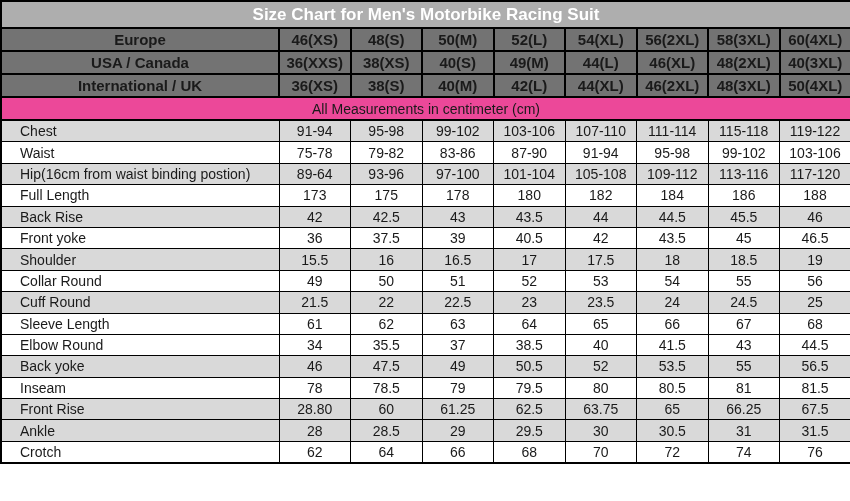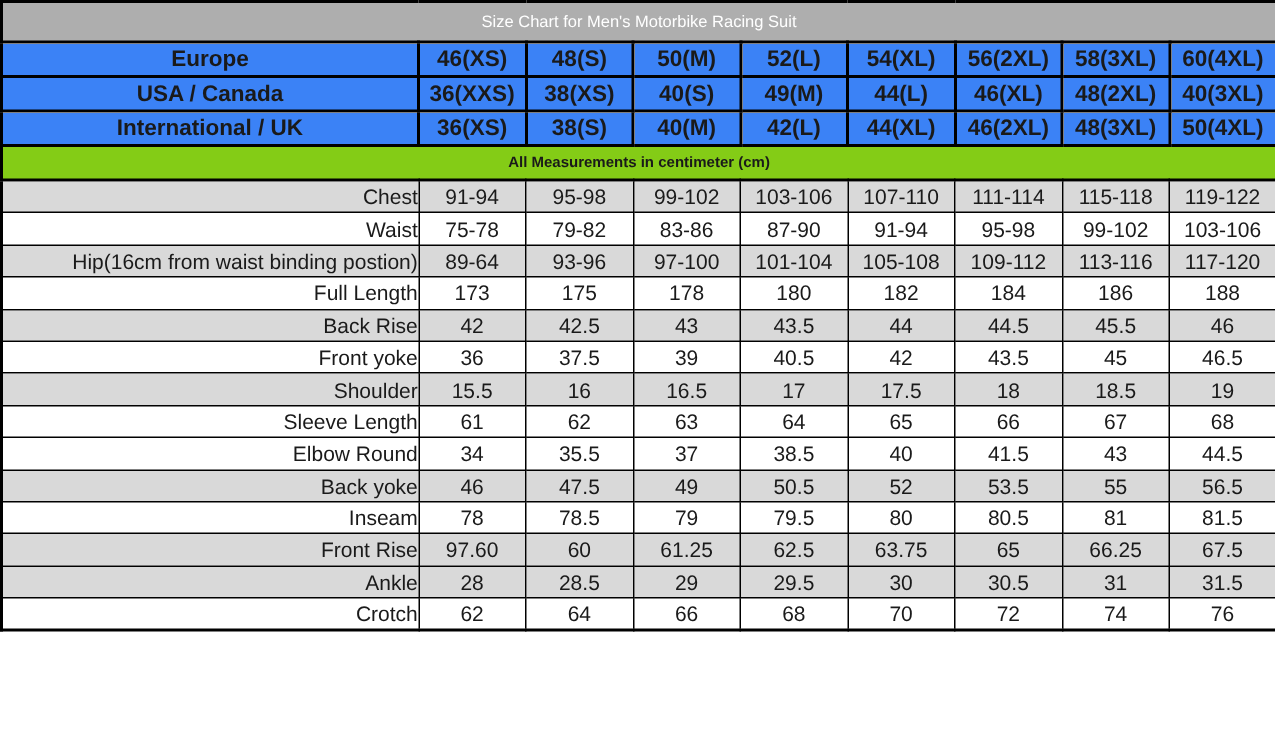--- a/index.html
+++ b/index.html
@@ -28,46 +28,46 @@
     white-space: nowrap;
     overflow: hidden;
     padding: 0;
   }
   col.c-label { width: 278px; }
   col.c-data  { width: 71.5px; }
 
   tr.title-row td {
     background: var(--title-bg, #aeaeae);
     color: var(--title-text, #ffffff);
-    font-weight: normal;
-    font-size: 11px;
+    font-weight: bold;
+    font-size: 17px;
     height: 25px;
     border: 2px solid var(--border, #000);
   }
   tr.size-row td {
     font-weight: bold;
     font-size: 15px;
     height: 21px;
     border: 2px solid var(--border, #000);
-    background: #3b82f6;
+    background: #737373;
   }
   tr.note-row td {
-    font-weight: bold;
-    font-size: 10px;
+    font-weight: normal;
+    font-size: 14px;
     height: 21px;
     border: 2px solid var(--border, #000);
-    background: #84cc16;
+    background: #ec4899;
   }
   tr.m-row td {
     height: 20.4px;
     border: 1px solid var(--border, #000);
     background: #ffffff;
   }
   tr.m-row td.lbl {
-    text-align: right;
+    text-align: left;
     padding-left: 18px;
   }
   tr.m-row.shaded td {
     background: var(--shade, #d9d9d9);
   }
 </style>
 </head>
 <body>
 
 <table class="size-chart">
@@ -203,20 +203,42 @@
         <td>15.5</td>
         <td>16</td>
         <td>16.5</td>
         <td>17</td>
         <td>17.5</td>
         <td>18</td>
         <td>18.5</td>
         <td>19</td>
       </tr>
       <tr class="m-row">
+        <td class="lbl">Collar Round</td>
+        <td>49</td>
+        <td>50</td>
+        <td>51</td>
+        <td>52</td>
+        <td>53</td>
+        <td>54</td>
+        <td>55</td>
+        <td>56</td>
+      </tr>
+      <tr class="m-row shaded">
+        <td class="lbl">Cuff Round</td>
+        <td>21.5</td>
+        <td>22</td>
+        <td>22.5</td>
+        <td>23</td>
+        <td>23.5</td>
+        <td>24</td>
+        <td>24.5</td>
+        <td>25</td>
+      </tr>
+      <tr class="m-row">
         <td class="lbl">Sleeve Length</td>
         <td>61</td>
         <td>62</td>
         <td>63</td>
         <td>64</td>
         <td>65</td>
         <td>66</td>
         <td>67</td>
         <td>68</td>
       </tr>
@@ -248,21 +270,21 @@
         <td>78.5</td>
         <td>79</td>
         <td>79.5</td>
         <td>80</td>
         <td>80.5</td>
         <td>81</td>
         <td>81.5</td>
       </tr>
       <tr class="m-row shaded">
         <td class="lbl">Front Rise</td>
-        <td>97.60</td>
+        <td>28.80</td>
         <td>60</td>
         <td>61.25</td>
         <td>62.5</td>
         <td>63.75</td>
         <td>65</td>
         <td>66.25</td>
         <td>67.5</td>
       </tr>
       <tr class="m-row shaded">
         <td class="lbl">Ankle</td>

